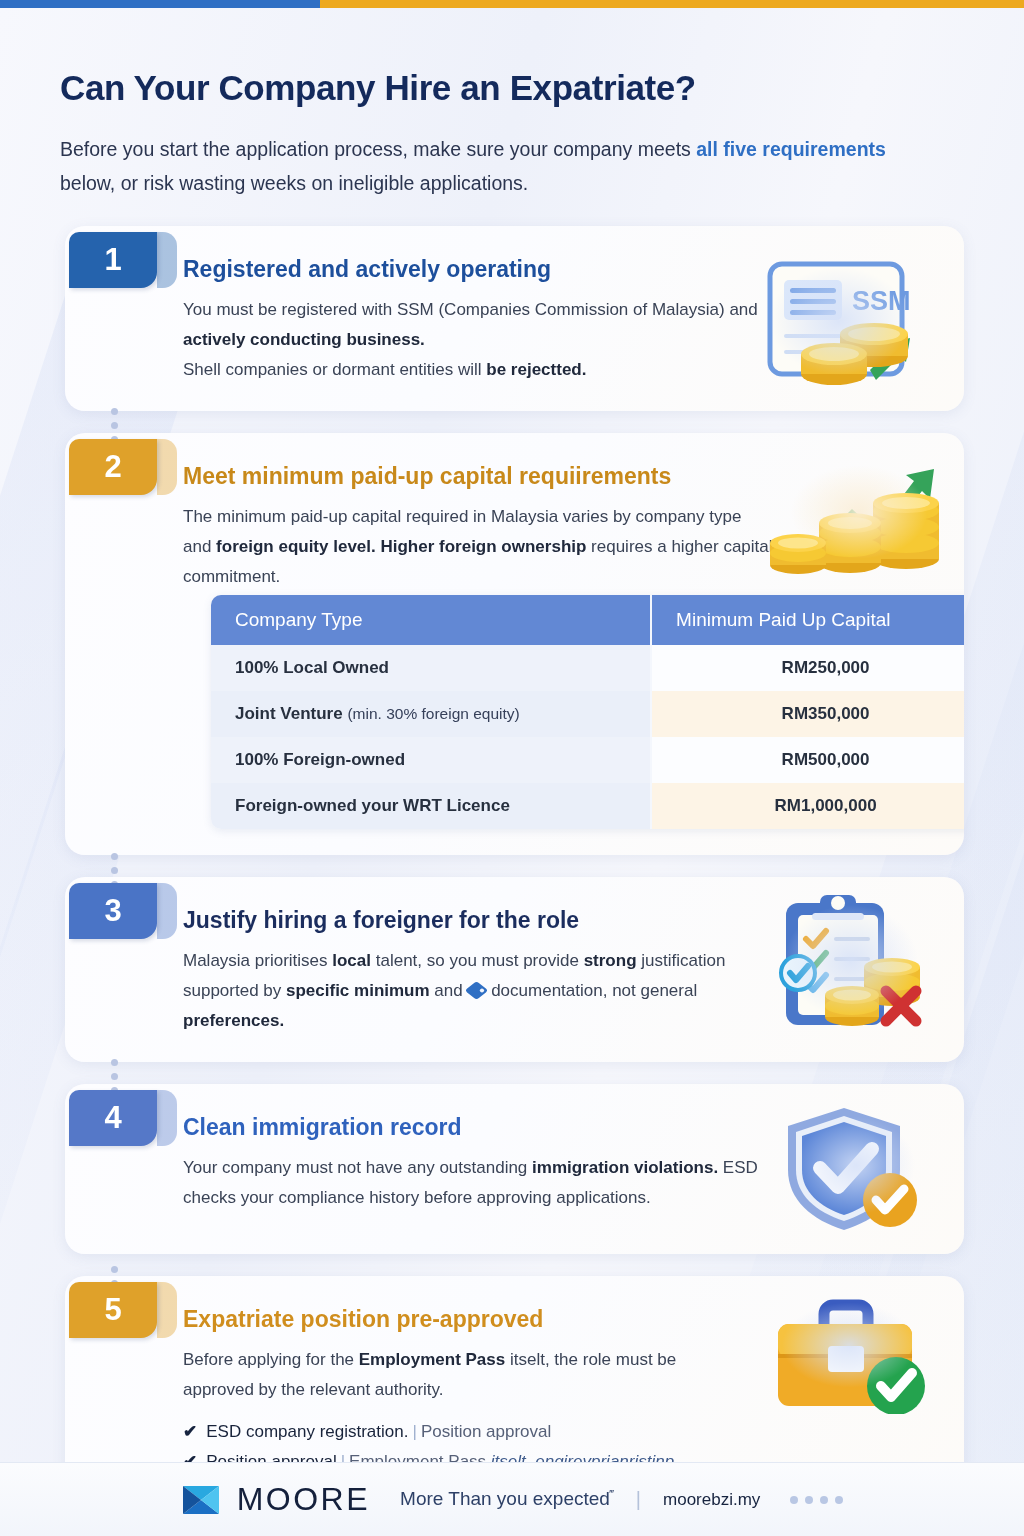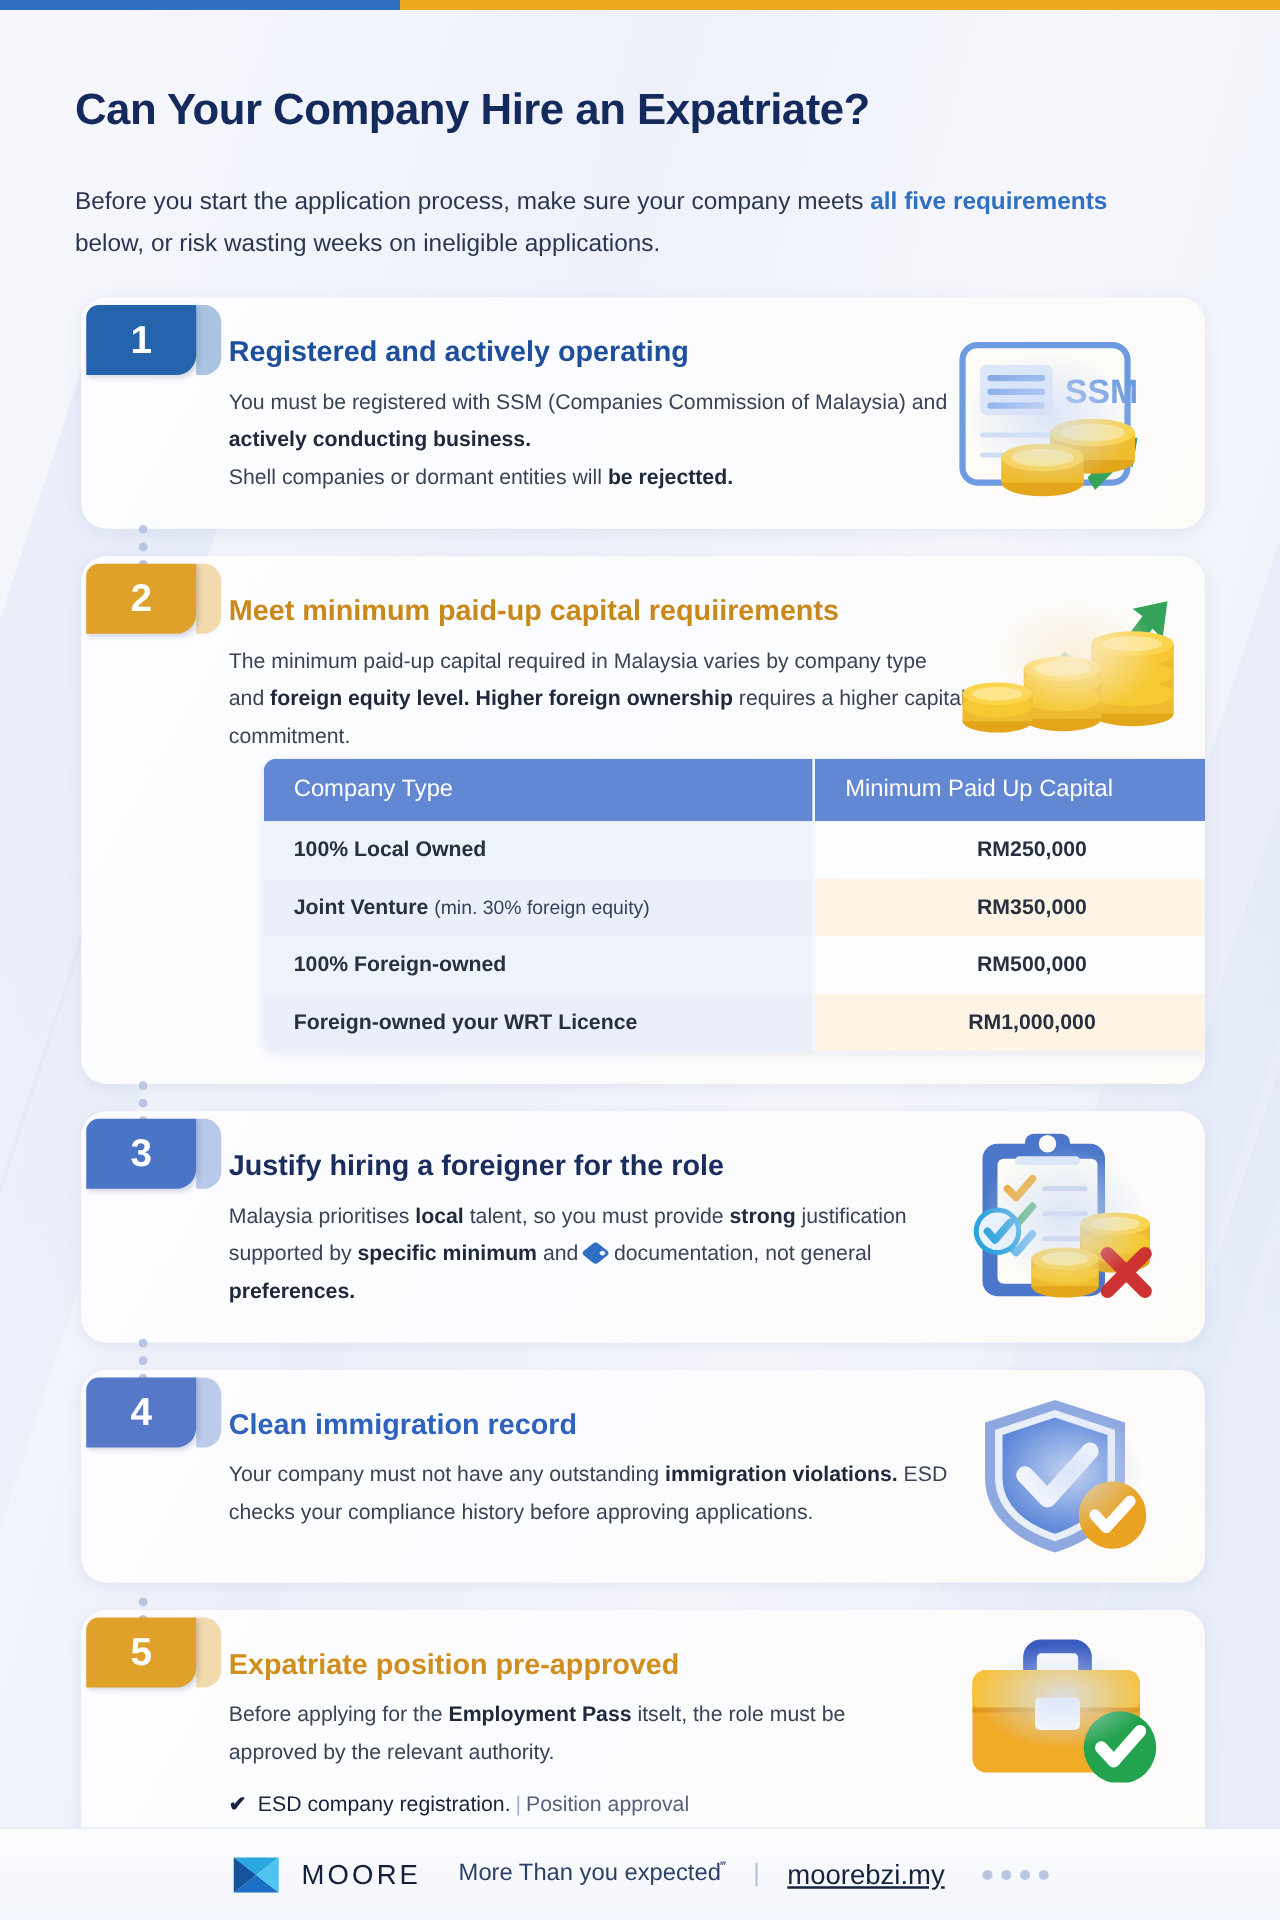--- a/index.html
+++ b/index.html
@@ -42,21 +42,21 @@
   .page { position: relative; z-index: 3; padding: 0 60px; }
 
   .page-title {
     margin-top: 68px;
     font-size: 35px;
     font-weight: bold;
     color: #142a5c;
     letter-spacing: -0.4px;
   }
   .page-sub {
-    margin-top: 36px;
+    margin-top: 24px;
     font-size: 19.5px;
     line-height: 34px;
     color: #2b3550;
     max-width: 880px;
   }
   .page-sub .hl { color: #2f6fc4; font-weight: bold; }
 
   
   .steps { position: relative; margin-top: 26px; }
 
@@ -195,26 +195,26 @@
     left: 0; bottom: 0;
     width: 1024px; height: 74px;
     background: linear-gradient(180deg,#fbfcfe,#f2f5fb);
     border-top: 1px solid #e3e9f4;
     display: flex; align-items: center; justify-content: center;
     gap: 16px;
     z-index: 6;
   }
   .footer .logo-mark { width: 40px; height: 40px; }
   .footer .moore {
-    font-size: 22px; letter-spacing: 2.5px; color: #14203c; font-weight: normal;
+    font-size: 32px; letter-spacing: 2.5px; color: #14203c; font-weight: normal;
   }
   .footer .tagline { font-size: 19px; color: #2d4067; margin-left: 14px;}
   .footer .tagline sup { font-size: 11px; }
   .footer .bar { color: #b5c2da; margin: 0 6px; font-size: 20px;}
-  .footer .site { font-size: 22px; color: #16233f; text-decoration: underline; }
+  .footer .site { font-size: 17px; color: #16233f; }
   .footer .dots { display: flex; gap: 7px; margin-left: 14px; }
   .footer .dots i { width: 8px; height: 8px; border-radius: 50%; background: #b9c7e4; display:block;}
 </style>
 </head>
 <body>
 
 <div class="bg-base"></div>
 <div class="bg-stripe s1"></div>
 <div class="bg-stripe s2"></div>
 <div class="bg-stripe s3"></div>

